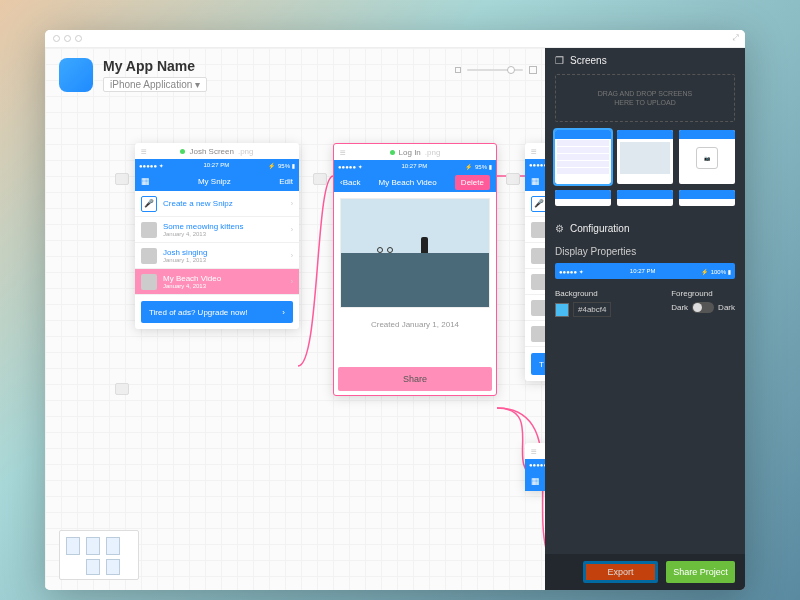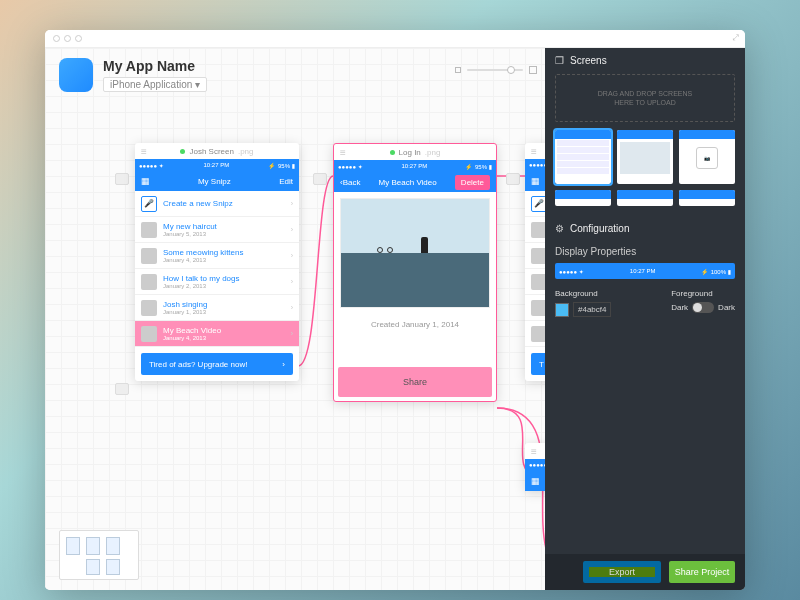--- a/index.html
+++ b/index.html
@@ -49,21 +49,21 @@
 .row.hi .ttl, .row.hi .sub { color: #fff; }
 
 .ads { height: 22px; background: #1f8bff; color: #fff; font-size: 8px; display: flex; align-items: center; justify-content: space-between; padding: 0 8px; margin: 6px; border-radius: 2px; }
 
 .ab2 .navbar .del { background: #ff5a99; padding: 3px 6px; border-radius: 2px; font-size: 8px; }
 .ab2 .pic { margin: 6px; height: 110px; border: 1px solid #eee; background: linear-gradient(#cfe4ee 50%, #4a6a7a 50%); position: relative; }
 .ab2 .biker { position: absolute; left: 36px; bottom: 50%; width: 18px; height: 12px; }
 .ab2 .wheel { width: 6px; height: 6px; border: 1px solid #333; border-radius: 50%; position: absolute; bottom: 0; }
 .ab2 .person { position: absolute; left: 80px; bottom: 50%; width: 7px; height: 16px; background: #222; border-radius: 2px 2px 0 0; }
 .ab2 .created { text-align: center; color: #999; font-size: 8px; padding: 6px 0 34px; }
-.ab2 .share { margin: 4px; height: 30px; background: #ff8fb8; color: #555; display: flex; align-items: center; justify-content: center; font-size: 9px; border-radius: 2px; }
+.ab2 .share { margin: 4px; height: 24px; background: #ff8fb8; color: #555; display: flex; align-items: center; justify-content: center; font-size: 9px; border-radius: 2px; }
 
 .node { position: absolute; width: 14px; height: 12px; background: #eee; border: 1px solid #ddd; border-radius: 2px; }
 .n1 { top: 125px; left: 70px; } .n2 { top: 335px; left: 70px; }
 .n3 { top: 125px; left: 268px; } .n4 { top: 125px; left: 461px; }
 
 svg.flows { position: absolute; top: 0; left: 0; width: 100%; height: 100%; pointer-events: none; }
 .flow { stroke: #ff5a99; stroke-width: 1.5; fill: none; }
 
 .minimap { position: absolute; bottom: 10px; left: 14px; width: 80px; height: 50px; background: #fff; border: 1px solid #ddd; border-radius: 2px; }
 .minimap .mb { position: absolute; background: #e8f2ff; border: 1px solid #bcd; }
@@ -83,21 +83,21 @@
 .config-h { font-size: 10px; margin: 6px 0; color: #ccc; }
 .preview-bar { height: 16px; background: #1f8bff; border-radius: 2px; display: flex; align-items: center; justify-content: space-between; padding: 0 4px; font-size: 6px; color: #fff; }
 .cfg-row { display: flex; justify-content: space-between; margin-top: 10px; font-size: 8px; }
 .swatch { width: 14px; height: 14px; background: #4abcf4; border: 1px solid #666; }
 .hex { font-size: 8px; color: #ccc; padding: 2px 4px; border: 1px solid #444; margin-left: 4px; }
 .toggle { width: 22px; height: 11px; background: #555; border-radius: 6px; position: relative; }
 .toggle .k { width: 9px; height: 9px; background: #ddd; border-radius: 50%; position: absolute; top: 1px; left: 1px; }
 
 .sb-footer { position: absolute; bottom: 0; left: 0; right: 0; height: 36px; background: #23282e; display: flex; align-items: center; gap: 8px; padding: 0 10px; }
 .btn { flex: 1; height: 22px; border-radius: 2px; display: flex; align-items: center; justify-content: center; font-size: 9px; cursor: pointer; }
-.btn.dark { background: #4d7c0f; color: #ddd; border: 6px solid #0369a1; margin-left: 28px; }
+.btn.dark { background: #c2410c; color: #ddd; border: 3px solid #0369a1; margin-left: 28px; }
 .btn.green { background: #6cbf3d; color: #fff; }
 </style>
 </head>
 <body>
 
 <div class="window">
   <div class="titlebar">
     <div class="dot"></div>
     <div class="dot"></div>
     <div class="dot"></div>
@@ -153,38 +153,22 @@
       <div class="row">
           <div class="av ico">🎤</div>
           <div class="txt">
             <div class="ttl">Create a new Snipz</div>
           </div>
           <div class="chev">›</div>
         </div>
       <div class="row">
           <div class="av"></div>
           <div class="txt">
-            <div class="ttl">My new haircut</div>
-            <div class="sub">January 5, 2013</div>
-          </div>
-          <div class="chev">›</div>
-        </div>
-      <div class="row">
-          <div class="av"></div>
-          <div class="txt">
             <div class="ttl">Some meowing kittens</div>
             <div class="sub">January 4, 2013</div>
-          </div>
-          <div class="chev">›</div>
-        </div>
-      <div class="row">
-          <div class="av"></div>
-          <div class="txt">
-            <div class="ttl">How I talk to my dogs</div>
-            <div class="sub">January 2, 2013</div>
           </div>
           <div class="chev">›</div>
         </div>
       <div class="row">
           <div class="av"></div>
           <div class="txt">
             <div class="ttl">Josh singing</div>
             <div class="sub">January 1, 2013</div>
           </div>
           <div class="chev">›</div>

